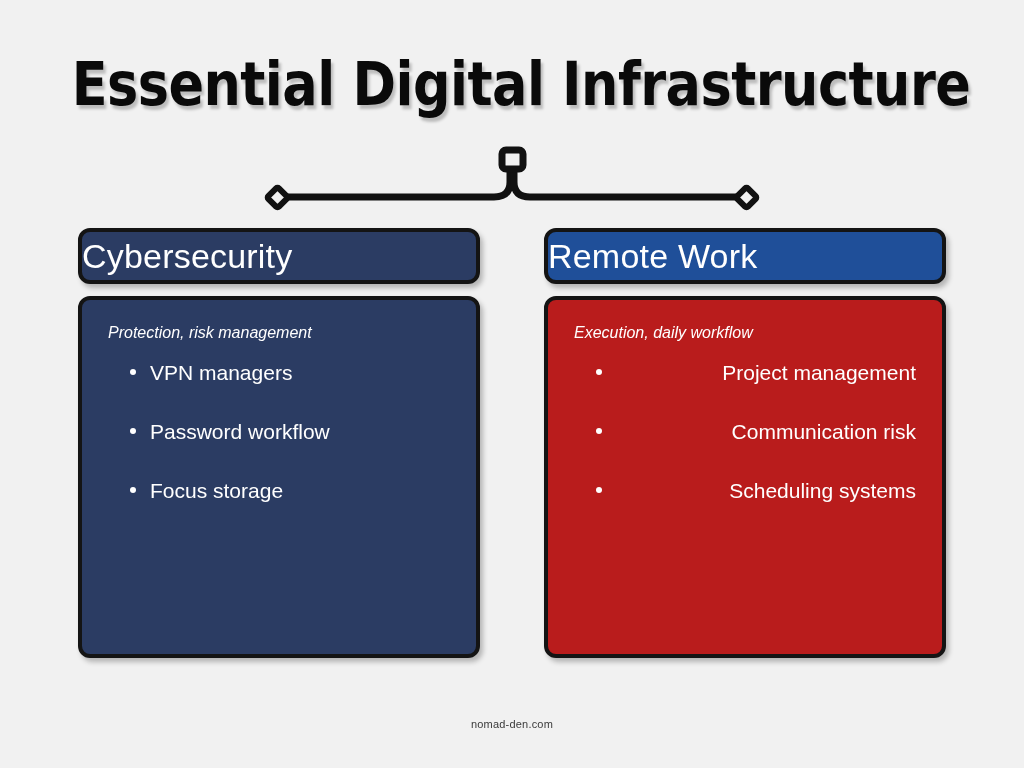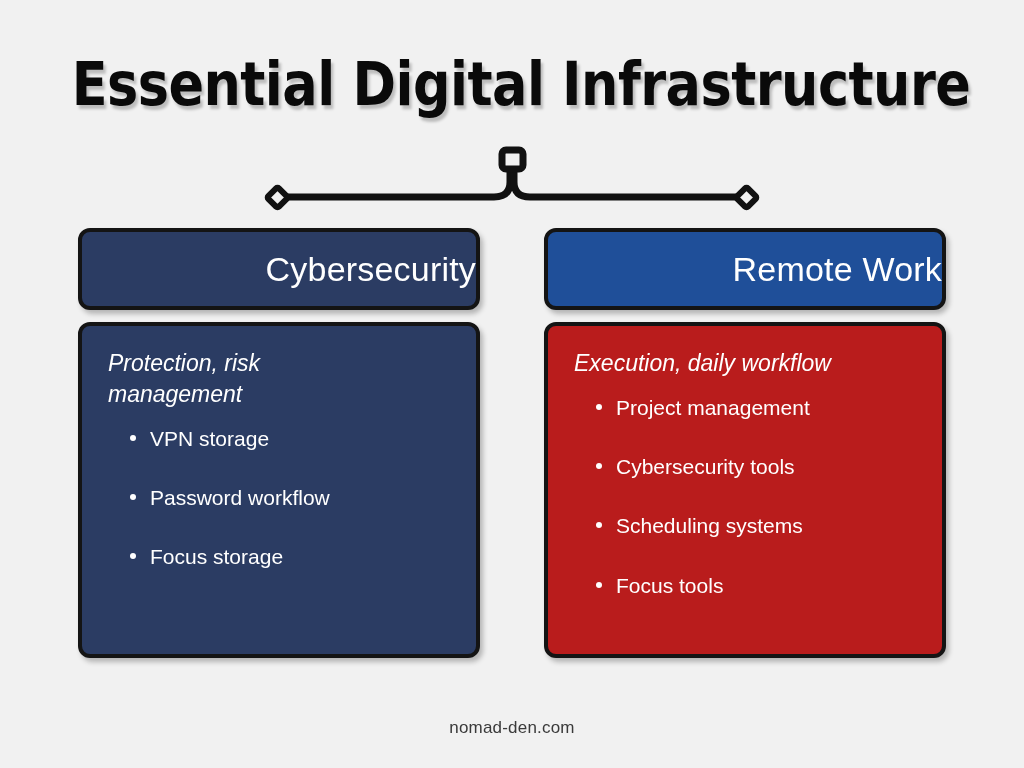--- a/index.html
+++ b/index.html
@@ -54,27 +54,27 @@
     justify-content: center;
     gap: 64px;
   }
   .column {
     width: 402px;
     display: flex;
     flex-direction: column;
   }
 
   .card-header {
-    height: 82px;
+    height: 56px;
     border: 4px solid #141414;
     border-radius: 12px;
     box-sizing: border-box;
     display: flex;
     align-items: center;
-    justify-content: flex-end;
+    justify-content: flex-start;
     box-shadow: 3px 4px 5px rgba(0,0,0,0.25);
   }
   .card-header-text {
     color: #ffffff;
     font-size: 34px;
     font-weight: 400;
     letter-spacing: 0.2px;
     line-height: 1;
   }
 
@@ -83,21 +83,21 @@
     flex: 1;
     border: 4px solid #141414;
     border-radius: 12px;
     box-sizing: border-box;
     padding: 22px 26px 18px 26px;
     box-shadow: 3px 4px 5px rgba(0,0,0,0.25);
   }
   .card-subtitle {
     color: #ffffff;
     font-style: italic;
-    font-size: 23px;
+    font-size: 16px;
     line-height: 1.35;
     margin: 0 0 16px 0;
     font-weight: 400;
   }
   .bullets {
     list-style: none;
     margin: 0;
     padding: 0;
   }
   .bullet {
@@ -116,30 +116,30 @@
     width: 6px;
     height: 6px;
     border-radius: 50%;
     background: #ffffff;
   }
 
   
   .col-left .card-subtitle { max-width: 220px; }
   .col-right .card-subtitle { max-width: 340px; }
   .col-left .bullet { padding-left: 42px; }
-  .col-right .bullet { padding-left: 42px; }
+  .col-right .bullet { padding-left: 42px; text-align: right; }
 
   
   .footer {
     position: absolute;
     top: 718px;
     left: 0;
     width: 1024px;
     text-align: center;
-    font-size: 17px;
+    font-size: 11px;
     color: #3a3a3a;
     letter-spacing: 0.2px;
   }
 </style>
 </head>
 <body>
 
 <div class="title">Essential Digital Infrastructure</div>
 
 <div class="connector">
@@ -160,21 +160,21 @@
 
   <div class="column col-left">
     <div class="card-header" style="background:#2b3c63">
       <span class="card-header-text">Cybersecurity</span>
     </div>
     <div class="card-body" style="background:#2b3c63">
       <p class="card-subtitle">Protection, risk management</p>
       <ul class="bullets">
         <li class="bullet">
           <span class="bullet-dot"></span>
-          <span>VPN storage</span>
+          <span>VPN managers</span>
         </li>
         <li class="bullet">
           <span class="bullet-dot"></span>
           <span>Password workflow</span>
         </li>
         <li class="bullet">
           <span class="bullet-dot"></span>
           <span>Focus storage</span>
         </li>
       </ul>
@@ -187,29 +187,25 @@
     </div>
     <div class="card-body" style="background:#b91c1c">
       <p class="card-subtitle">Execution, daily workflow</p>
       <ul class="bullets">
         <li class="bullet">
           <span class="bullet-dot"></span>
           <span>Project management</span>
         </li>
         <li class="bullet">
           <span class="bullet-dot"></span>
-          <span>Cybersecurity tools</span>
+          <span>Communication risk</span>
         </li>
         <li class="bullet">
           <span class="bullet-dot"></span>
           <span>Scheduling systems</span>
         </li>
-        <li class="bullet">
-          <span class="bullet-dot"></span>
-          <span>Focus tools</span>
-        </li>
       </ul>
     </div>
   </div>
 
 </div>
 
 <div class="footer">nomad-den.com</div>
 
 </body></html>

